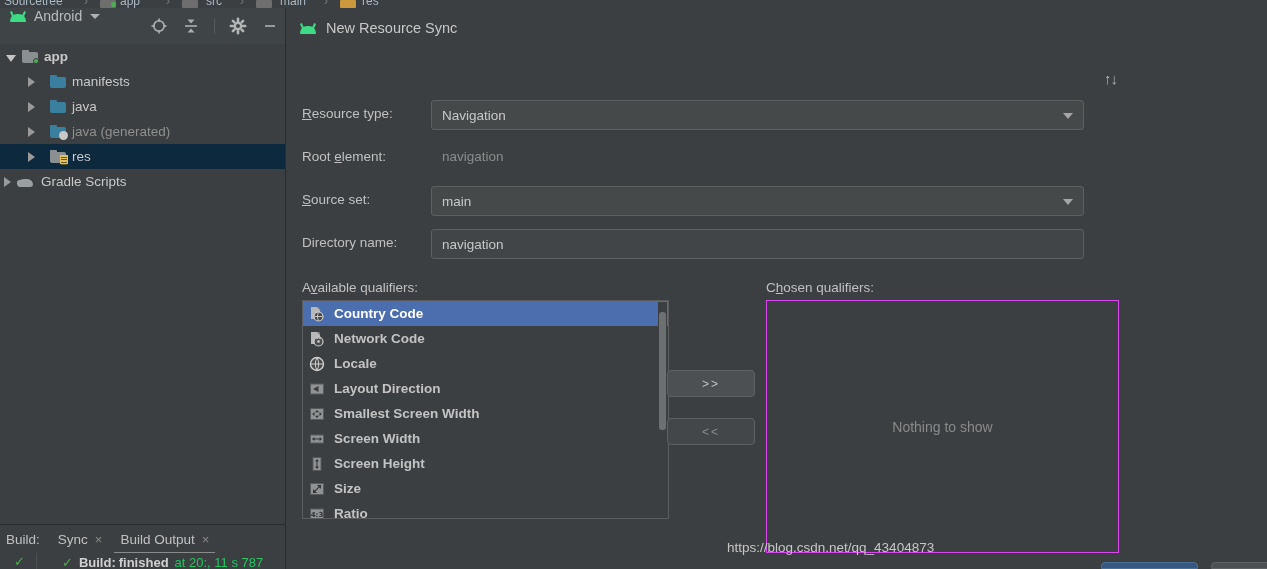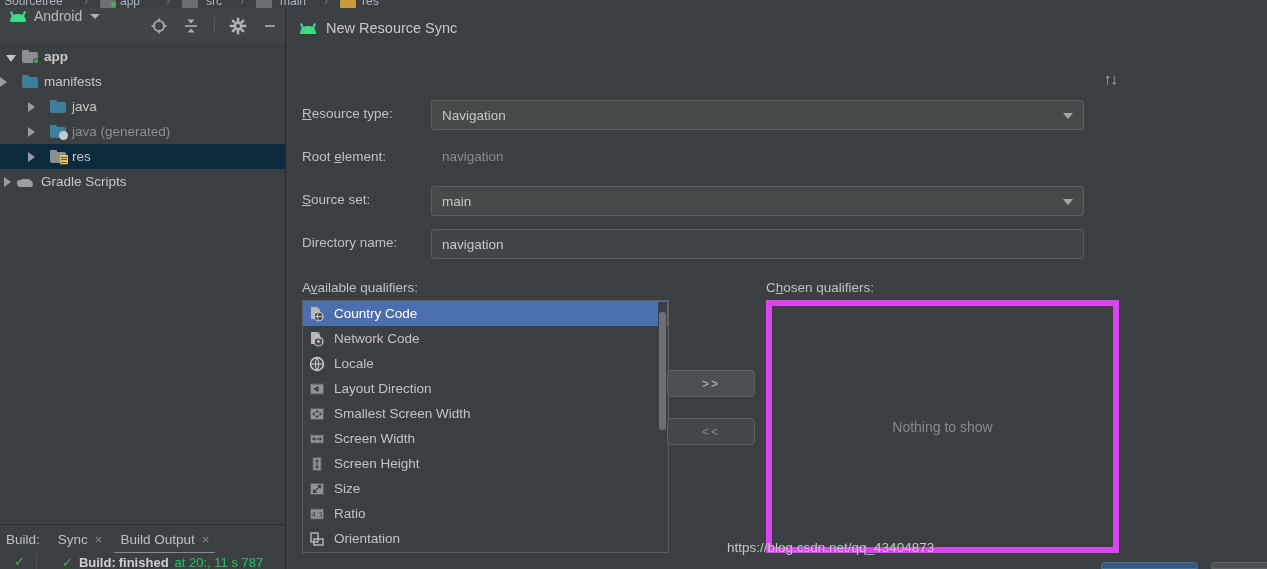--- a/index.html
+++ b/index.html
@@ -212,42 +212,42 @@
   .swap-icon {
     position: absolute; left: 818px; top: 62px;
     font-size: 15px; color: #b0b0b0; letter-spacing: -1px;
   }
 
   
   .q-label {
     position: absolute; font-size: 13.5px; color: #c0c0c0;
   }
   .q-list {
-    position: absolute; left: 16px; top: 292px; width: 367px; height: 253px;
-    background: #3c3f41; border: 1px solid #5a5c5e; overflow: hidden;
+    position: absolute; left: 16px; top: 292px; width: 367px; height: 219px;
+    background: #3c3f41; border: 1px solid #5a5c5e; overflow: hidden; font-weight: bold;
   }
   .q-row {
     height: 25px; display: flex; align-items: center; padding-left: 6px;
     font-size: 13.5px; color: #c3c3c3; white-space: nowrap;
   }
   .q-row.selected { background: #4b6eaf; color: #ffffff; }
   .q-ico {
     width: 16px; height: 16px; flex: none; margin-right: 9px; position: relative;
   }
   .q-scroll {
     position: absolute; right: 1px; top: 1px; width: 9px; bottom: 1px;
     background: #3c3f41;
   }
   .q-thumb {
     position: absolute; left: 1px; top: 10px; width: 7px; height: 118px;
     background: #6d7071; border-radius: 3px;
   }
   .q-chosen {
     position: absolute; left: 480px; top: 292px; width: 353px; height: 253px;
-    background: #3c3f41; border: 6px solid #d946ef;
+    background: #3c3f41; border: 1px solid #d946ef;
     display: flex; align-items: center; justify-content: center;
     font-size: 14px; color: #8a8a8a;
   }
   .move-btn {
     position: absolute; left: 381px; width: 88px; height: 27px;
     background: #4c5052; border: 1px solid #5e6264; border-radius: 4px;
     display: flex; align-items: center; justify-content: center;
     font-size: 12px; color: #c0c0c0; letter-spacing: 2px;
   }
   .move-btn.secondary { background: #43474a; color: #8d8d8d; }
@@ -335,21 +335,21 @@
       <div class="tree-row" style="padding-left:6px;">
         <span class="tw open"></span>
         <span class="folder grey">
           <span class="f-tab"></span>
             <span class="f-main"></span>
             <span class="badge-dot"></span>
         </span>
         <span class="tree-label bold">app</span>
       </div>
 
-      <div class="tree-row" style="">
+      <div class="tree-row" style="padding-left:28px;">
         <span class="tw"></span>
         <span class="folder" style="margin-left:9px;">
           <span class="f-tab"></span>
             <span class="f-main"></span>
         </span>
         <span class="tree-label">manifests</span>
       </div>
 
       <div class="tree-row" style="padding-left:28px;">
         <span class="tw"></span>

